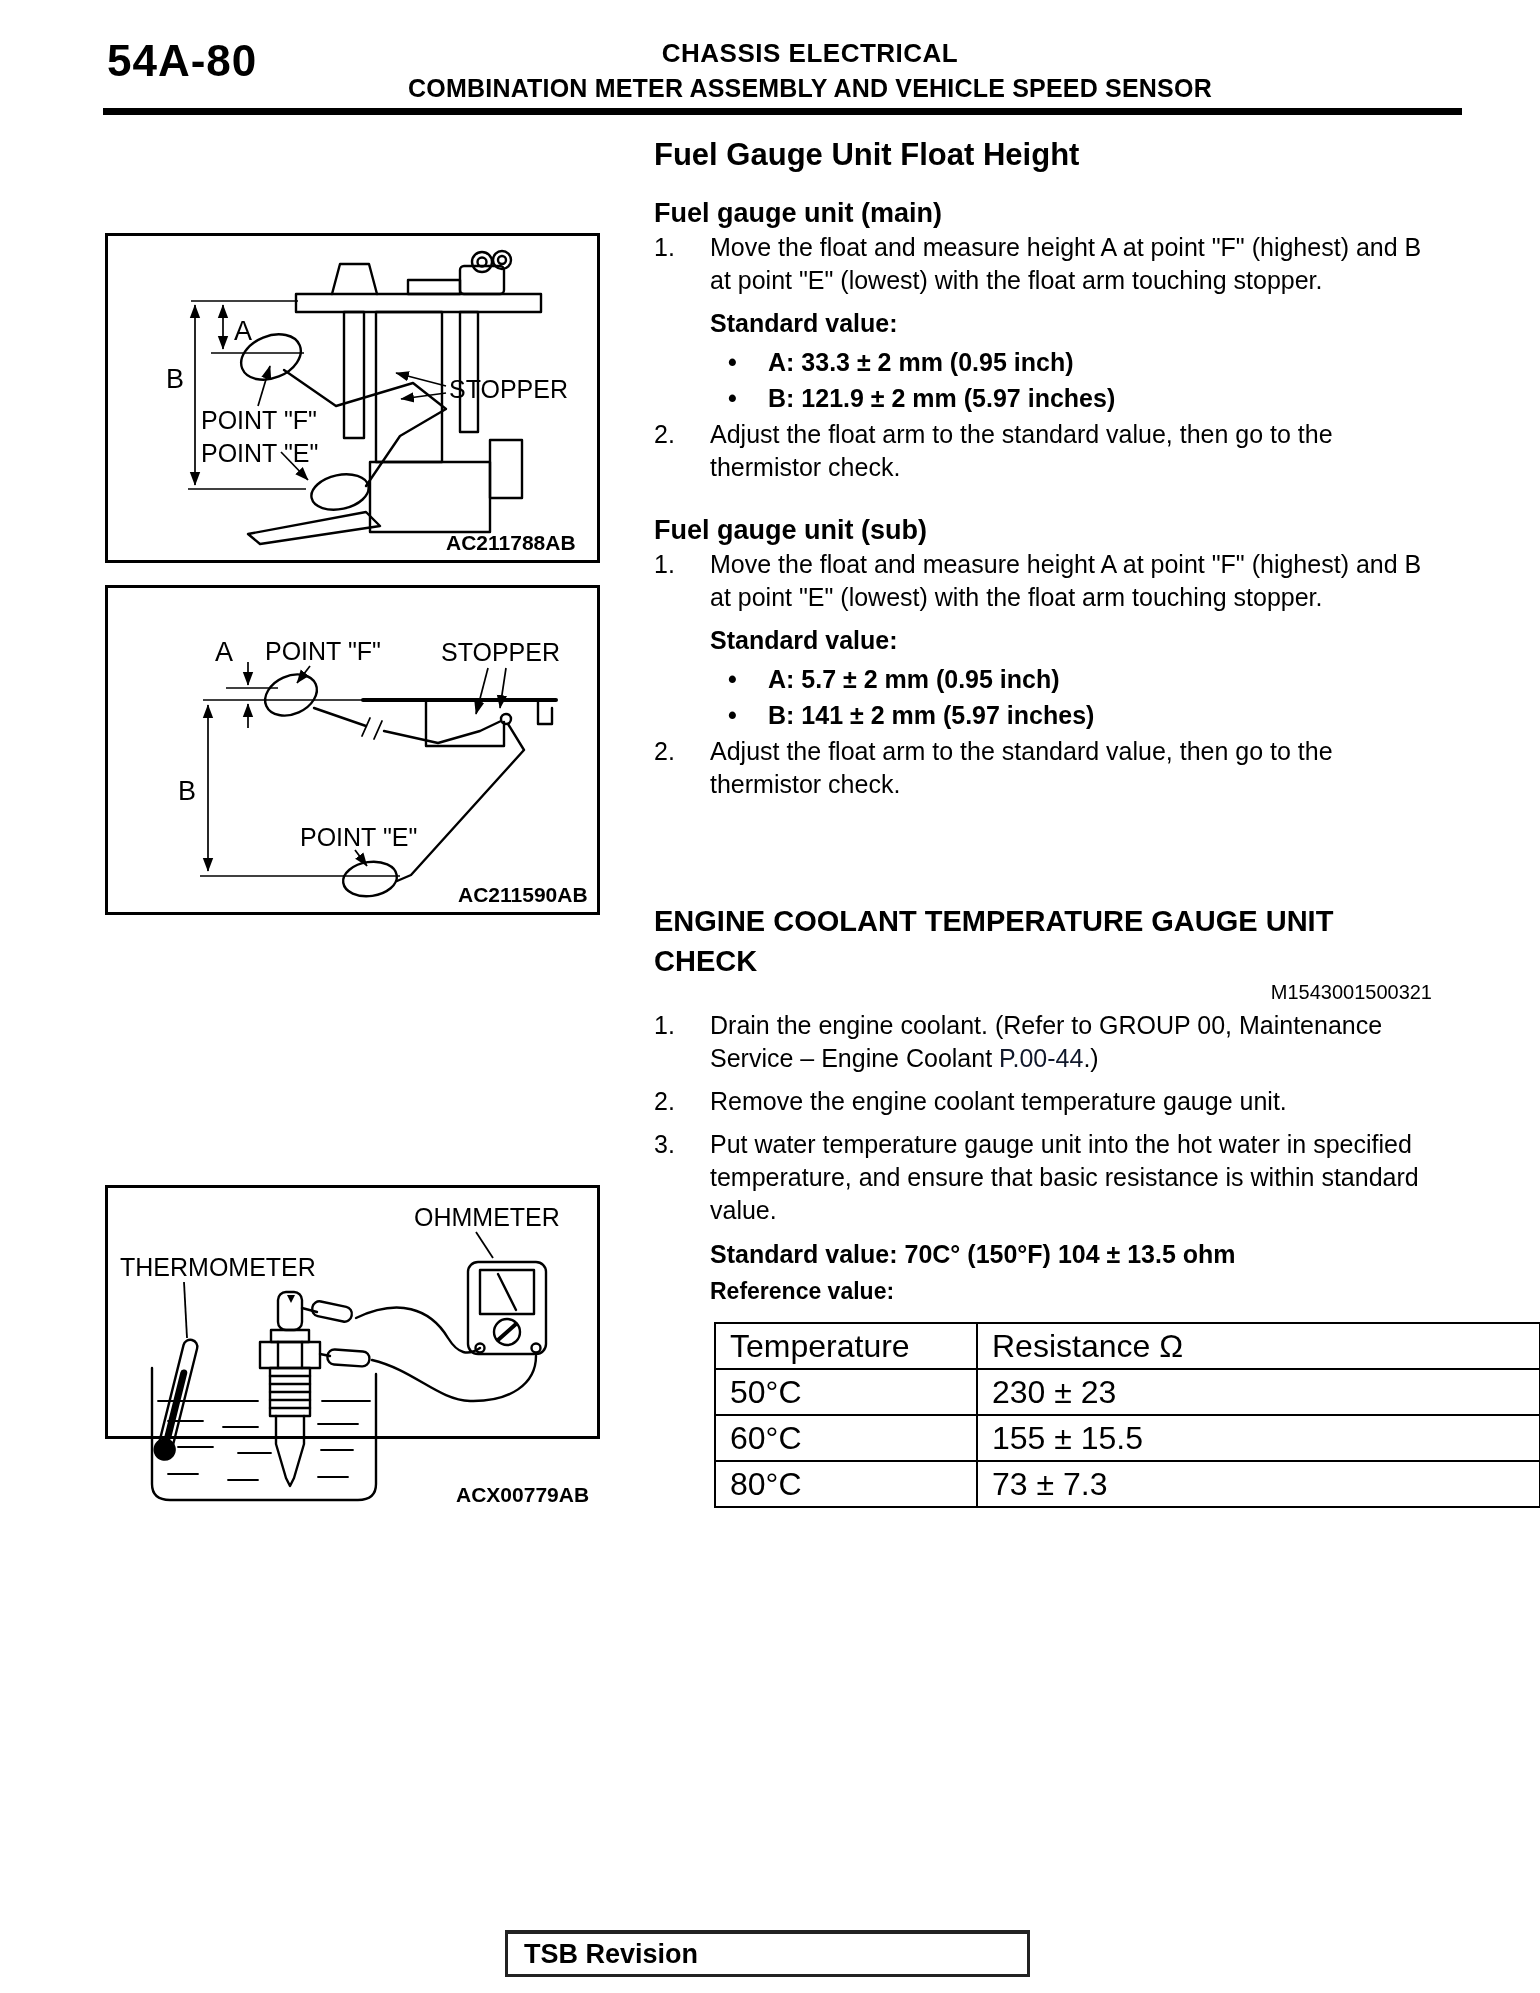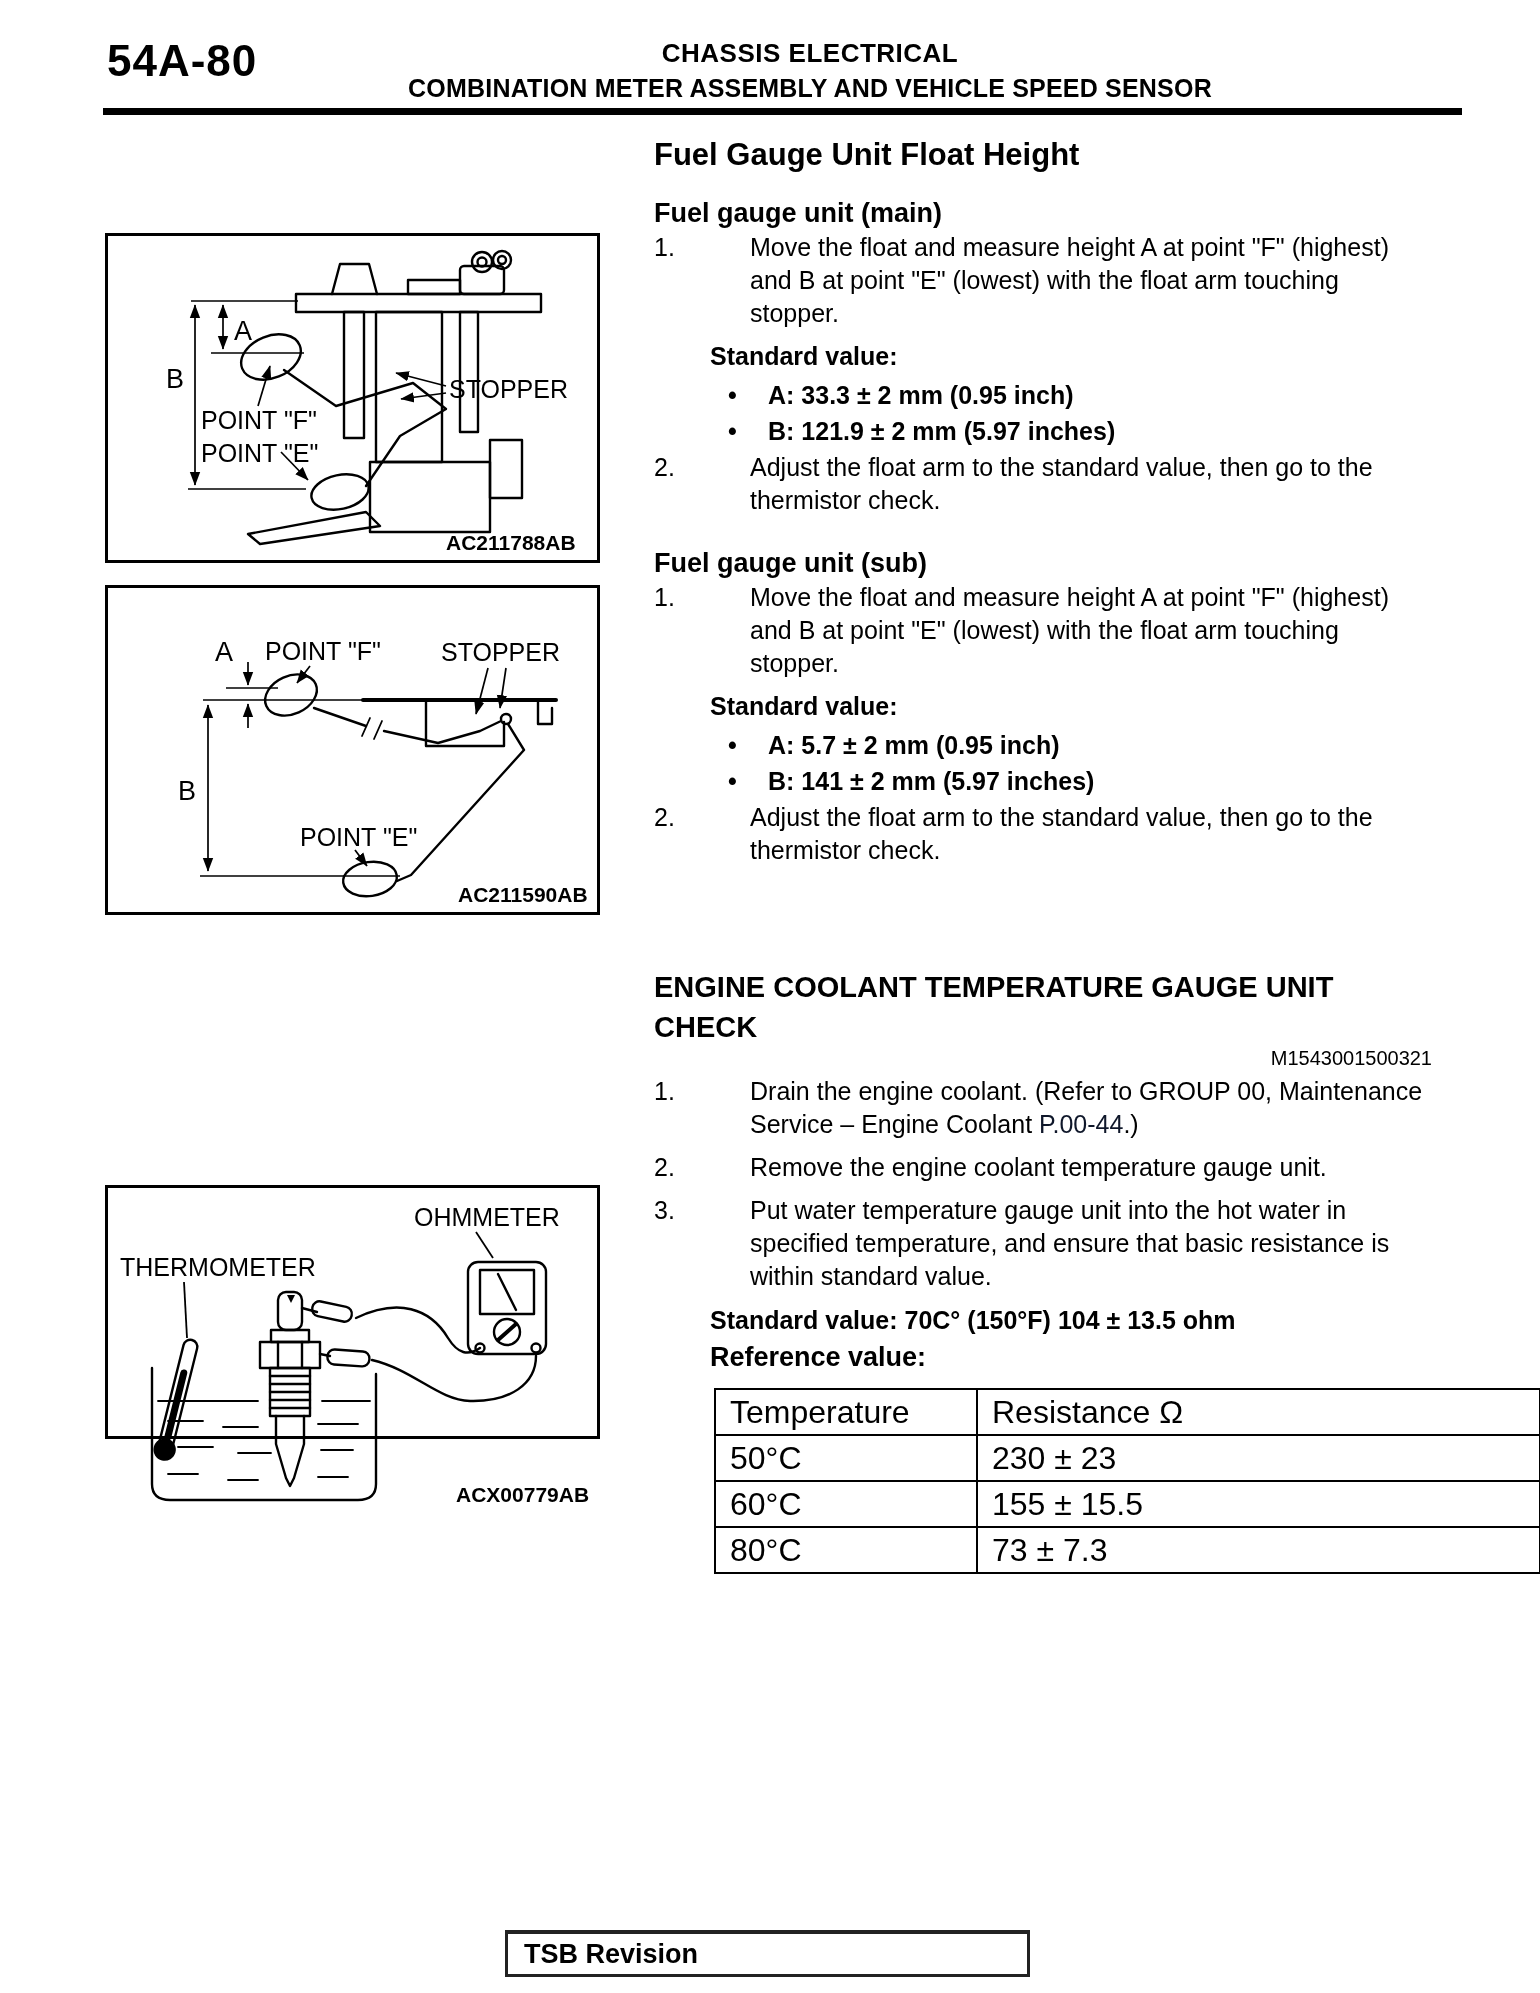--- a/index.html
+++ b/index.html
@@ -22,29 +22,29 @@
   .fig svg{display:block;}
   .fig text{font-family:"Liberation Sans",sans-serif;font-size:25px;fill:#000;stroke:none;}
   .fig text.dimlbl{font-size:27px;}
   .fig text.code{font-size:21px;font-weight:bold;}
   
   .col{position:absolute;left:654px;top:135px;width:780px;}
   .sec-title{font-size:31px;font-weight:bold;line-height:40px;margin:0 0 22px 0;}
   .sub-head{font-size:27px;font-weight:bold;line-height:32px;margin:0;}
   .step{display:flex;margin-top:2px;margin-bottom:10px;}
   .step .num{flex:none;width:56px;font-size:25px;line-height:33px;}
-  .step .txt{font-size:25px;line-height:33px;margin-left:40px;}
+  .step .txt{font-size:25px;line-height:33px;}
   .std-label{margin:0 0 4px 56px;font-size:25px;font-weight:bold;line-height:33px;}
   .bullet{display:flex;margin-left:74px;font-size:25px;font-weight:bold;line-height:36px;}
   .bullet .dot{flex:none;width:40px;font-size:25px;}
   .mt30{margin-top:30px;}
   .coolant-title{font-size:29px;font-weight:bold;line-height:40px;margin:100px 0 0 0;}
   .mnum{text-align:right;font-size:20px;line-height:22px;margin:0 2px 6px 0;}
   .std-line{margin:2px 0 4px 56px;font-size:25px;font-weight:bold;line-height:34px;}
-  .ref-label{margin:0 0 14px 56px;font-size:27px;font-weight:bold;line-height:33px;}
+  .ref-label{margin:0 0 14px 56px;font-size:23px;font-weight:bold;line-height:33px;}
   .link{color:#0f172a;text-decoration:none;cursor:pointer;}
   
   table.ref{border-collapse:collapse;margin-left:60px;width:827px;font-size:32px;table-layout:fixed;}
   table.ref th,table.ref td{
     border:2px solid #000;font-weight:normal;text-align:left;
     padding:6px 0 6px 14px;line-height:32px;
   }
   table.ref col.c1{width:262px;}
   
   .tsb{

